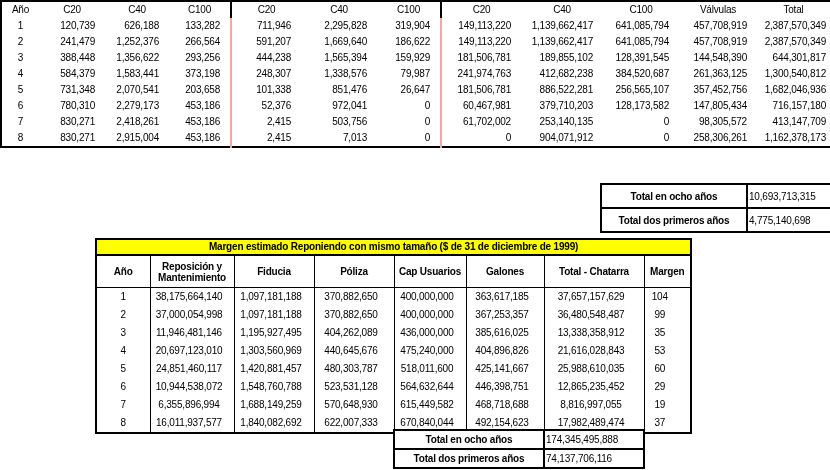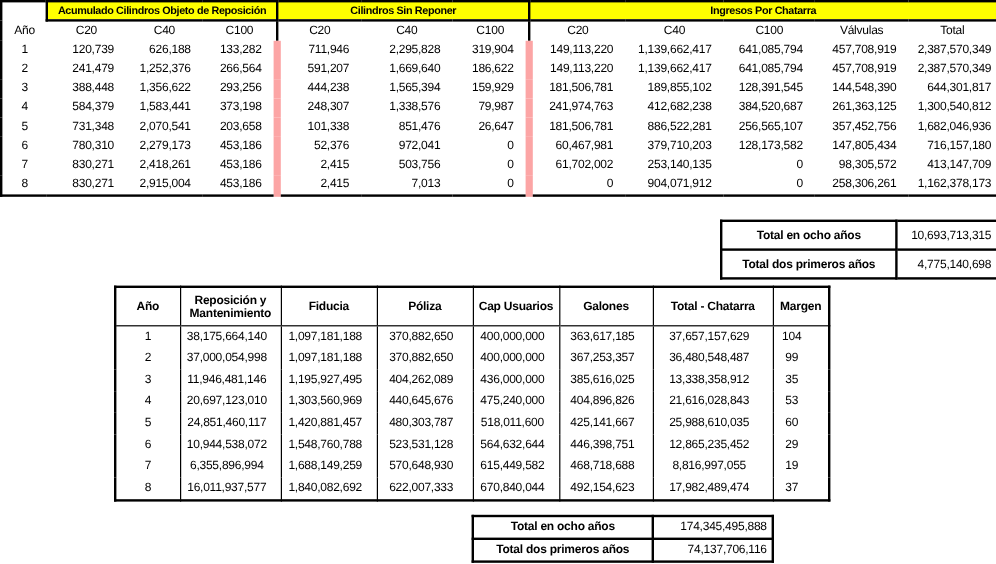--- a/index.html
+++ b/index.html
@@ -17,27 +17,27 @@
   #t1 th, #t1 td { padding:0; height:16px; white-space:nowrap; overflow:hidden; line-height:16px; }
   #t1 tr.titlerow th { height:14px; line-height:14px; }
   .yellow {
     background:#ffff00; font-weight:bold; text-align:center;
     border:2px solid #000; font-size:9px; letter-spacing:-0.3px;
   }
   #t1 tr.sh th { font-weight:normal; text-align:center; }
   #t1 tr.sh th:nth-child(4), #t1 tr.sh th:nth-child(7) { border-right:2px solid #000; }
   #t1 tbody td { text-align:right; padding-right:10px; }
   #t1 tbody td:first-child { text-align:center; padding-right:0; }
-  #t1 tbody td:nth-child(4), #t1 tbody td:nth-child(7) { border-right:6px solid #fca5a5; }
+  #t1 tbody td:nth-child(4), #t1 tbody td:nth-child(7) { border-right:2px solid #fca5a5; }
   #t1 tbody td:last-child { padding-right:4px; }
 
   
   table.tot td { border:2px solid #000; white-space:nowrap; overflow:hidden; }
   table.tot td.lab { font-weight:bold; text-align:center; font-size:10px;margin-left:40px; }
-  table.tot td.val { text-align:right; padding-right:4px; font-size:10px; }
+  table.tot td.val { text-align:left; padding-right:4px; font-size:10px; }
   #t1tot tr { height:24px; }
   #t2tot tr { height:19px; }
 
   
   #t2 th, #t2 td { padding:0 2px; white-space:nowrap; overflow:hidden; }
   #t2 tr.title2 th { height:14px; line-height:14px; font-size:10px; letter-spacing:-0.2px; }
   #t2 tr.t2head th {
     height:31px; vertical-align:middle; text-align:center; font-weight:bold;
     font-size:10px; white-space:normal; line-height:11px;
     border-left:1px solid #000; border-bottom:1px solid #000;
@@ -62,26 +62,20 @@
       <col style="width:70px">
         <col style="width:76px">
         <col style="width:64px">
       <col style="width:80px">
         <col style="width:82px">
         <col style="width:76px">
         <col style="width:78px">
         <col style="width:74px">
     </colgroup>
     <thead>
-      <tr class="titlerow">
-        <th></th>
-        <th class="yellow" colspan="3">Acumulado Cilindros Objeto de Reposición</th>
-        <th class="yellow" colspan="3">Cilindros Sin Reponer</th>
-        <th class="yellow" colspan="5">Ingresos Por Chatarra</th>
-      </tr>
       <tr class="sh">
         <th>Año</th>
         <th>C20</th>
         <th>C40</th>
         <th>C100</th>
         <th>C20</th>
         <th>C40</th>
         <th>C100</th>
         <th>C20</th>
         <th>C40</th>
@@ -228,20 +222,23 @@
       <col style="width:54px">
         <col style="width:84px">
         <col style="width:80px">
         <col style="width:80px">
       <col style="width:72px">
         <col style="width:78px">
         <col style="width:100px">
         <col style="width:47px">
     </colgroup>
     <thead>
+      <tr class="title2">
+        <th class="yellow" colspan="8">Margen estimado Reponiendo con mismo tamaño ($ de 31 de diciembre de 1999)</th>
+      </tr>
       <tr class="t2head">
         <th>Año</th>
         <th>Reposición y Mantenimiento</th>
         <th>Fiducia</th>
         <th>Póliza</th>
         <th>Cap Usuarios</th>
         <th>Galones</th>
         <th>Total - Chatarra</th>
         <th>Margen</th>
       </tr>

